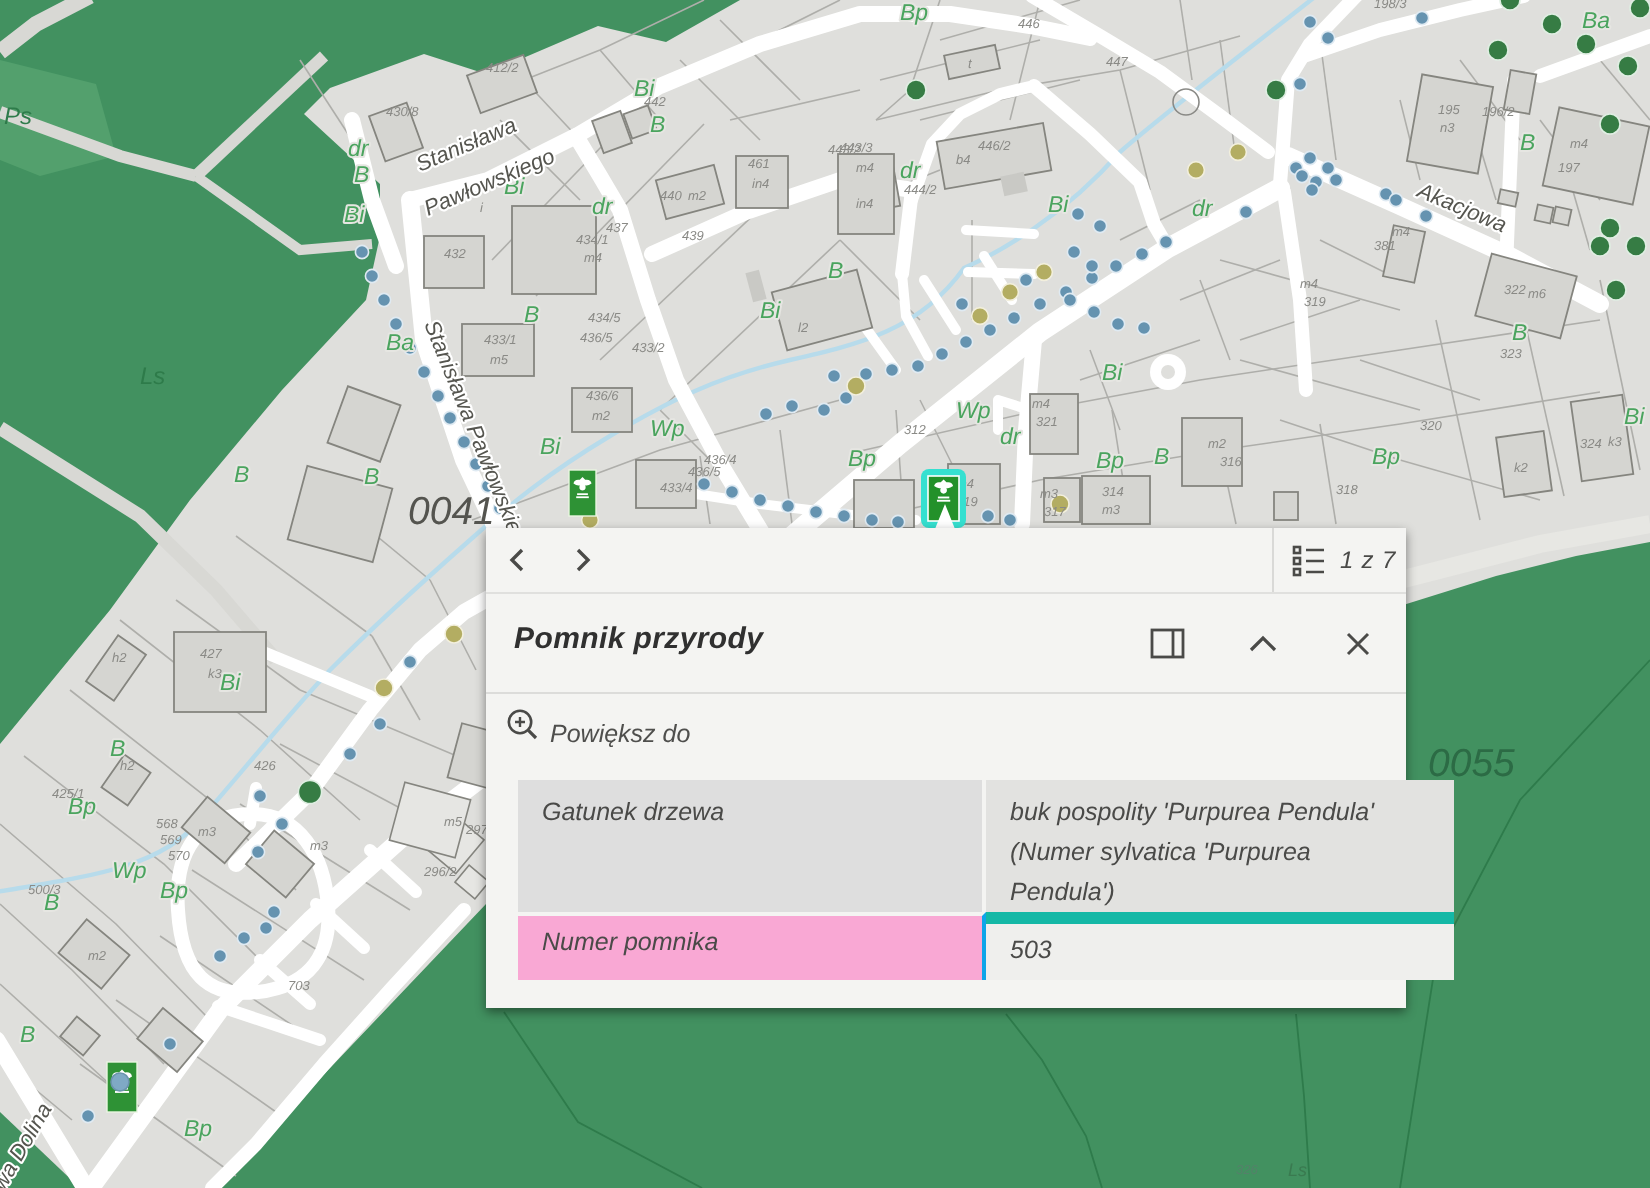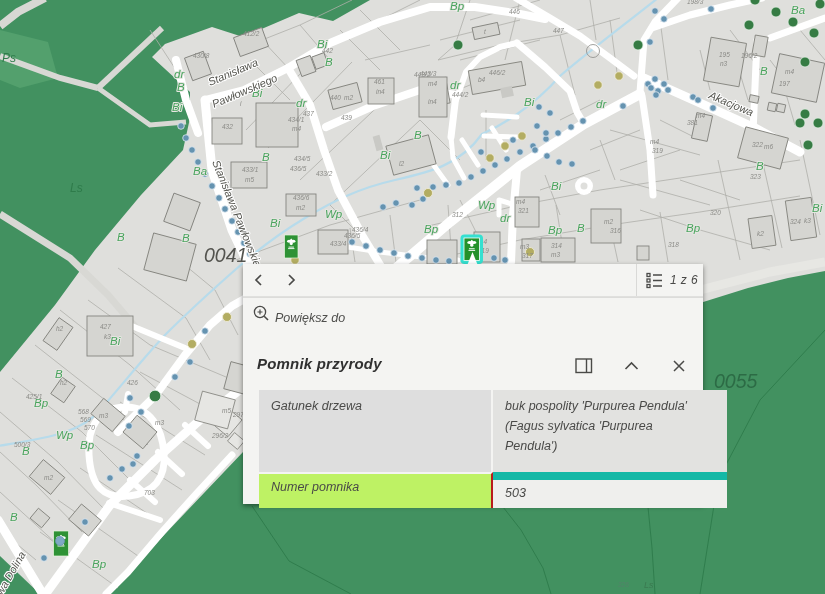--- a/index.html
+++ b/index.html
@@ -9,23 +9,23 @@
 .chev{position:absolute;top:9px;width:14px;height:14px;}
 #navright{position:absolute;right:0;top:0;height:32px;border-left:1px solid #d9d9d7;width:66px;display:flex;align-items:center;}
 #navright span{font-size:12px;color:#4a4a48;margin-left:7px;letter-spacing:.4px;}
 #titlerow{height:49px;position:relative;}
 #titlerow h1{margin:0;position:absolute;left:14px;top:14px;font-size:15px;font-weight:bold;color:#303030;letter-spacing:.2px;}
 #actrow{height:43px;border-top:1px solid #dcdcda;position:relative;}
 #actrow span{position:absolute;left:32px;top:13px;font-size:12.5px;color:#4f4f4d;}
 table.attr{position:absolute;left:16px;top:126px;width:468px;border-collapse:separate;border-spacing:0;font-size:12.5px;color:#4a4a48;}
 table.attr td{vertical-align:top;line-height:20px;}
 td.k1{background:#dedede;width:192px;padding:6px 6px 0 12px;border-right:2px solid #f4f4f2;}
-td.v1{background:#e2e2e0;width:198px;padding:6px 2px 16px 12px;margin-top:13px;}
-td.k2{background:#bef264;padding:3px 6px 5px 12px;border-right:2px solid #b91c1c;border-top:2px solid #f4f4f2;}
-td.v2{background:#efefed;padding:3px 6px 5px 12px;border-top:8px solid #14b8a6;}
+td.v1{background:#e2e2e0;width:198px;padding:6px 2px 0 12px;margin-top:13px;}
+td.k2{background:#f9a8d4;padding:3px 6px 5px 12px;border-right:2px solid #0ea5e9;border-top:2px solid #f4f4f2;}
+td.v2{background:#efefed;padding:3px 6px 5px 12px;border-top:6px solid #14b8a6;}
 </style>
 </head>
 <body>
 <div id="stage">
 <svg id="map" width="825" height="594" viewBox="0 0 825 594" style="position:absolute;left:0;top:0">
 <rect width="825" height="594" fill="#dfdfdc"></rect>
 <path d="M0,0 L370,0 L333,21 L299,13 L243,37 L212,27 L165,44 L152,57 L190,92 L190,118 L183,150 L141,195 L95,250 L55,305 L0,372 Z" fill="#429160"></path>
 <path d="M0,30 L48,42 L58,78 L20,88 L0,80 Z" fill="#53a06d"></path>
 <path d="M108,594 L243,452 L243,400 L300,362 L420,337 L560,318 L700,303 L748,288 L788,278 L825,271 L825,594 Z" fill="#429160"></path>
 <path d="M0,556 L40,594 L0,594 Z" fill="#429160"></path>
@@ -500,51 +500,51 @@
         </svg>
   <div id="navright">
    <svg width="17" height="17" viewBox="0 0 17 17" style="margin-left:9px">
     <g stroke="#4a4a48" stroke-width="1.3" fill="none">
      <rect x="1" y="1.5" width="3" height="3"></rect>
               <rect x="1" y="7" width="3" height="3"></rect>
               <rect x="1" y="12.5" width="3" height="3"></rect>
      <path d="M7 3 H16 M7 8.5 H16 M7 14 H16"></path>
     </g>
    </svg>
-   <span>1 z 6</span>
+   <span>1 z 7</span>
   </div>
- </div>
- <div id="actrow">
-  <svg width="19" height="19" viewBox="0 0 19 19" style="position:absolute;left:9px;top:6px">
-   <circle cx="8" cy="8" r="5.6" fill="none" stroke="#4a4a48" stroke-width="1.3"></circle>
-   <path d="M12.2 12.2 L16 16" stroke="#4a4a48" stroke-width="1.6"></path>
-   <path d="M8 5.5 V10.5 M5.5 8 H10.5" stroke="#4a4a48" stroke-width="1.2"></path>
-  </svg>
-  <span>Powiększ do</span>
  </div>
  <div id="titlerow">
   <h1>Pomnik przyrody</h1>
   <svg width="18" height="16" viewBox="0 0 18 16" style="position:absolute;left:332px;top:17px">
           <rect x="1" y="1" width="15.5" height="13.5" fill="none" stroke="#4a4a48" stroke-width="1.4"></rect>
           <line x1="11.5" y1="1" x2="11.5" y2="14.5" stroke="#4a4a48" stroke-width="1.4"></line>
         </svg>
   <svg width="15" height="10" viewBox="0 0 15 10" style="position:absolute;left:381px;top:20px">
           <path d="M1.5 8 L7.5 2 L13.5 8" fill="none" stroke="#4a4a48" stroke-width="1.6"></path>
         </svg>
   <svg width="14" height="14" viewBox="0 0 14 14" style="position:absolute;left:429px;top:18px">
           <path d="M2 2 L12 12 M12 2 L2 12" fill="none" stroke="#4a4a48" stroke-width="1.5"></path>
         </svg>
  </div>
+ <div id="actrow">
+  <svg width="19" height="19" viewBox="0 0 19 19" style="position:absolute;left:9px;top:6px">
+   <circle cx="8" cy="8" r="5.6" fill="none" stroke="#4a4a48" stroke-width="1.3"></circle>
+   <path d="M12.2 12.2 L16 16" stroke="#4a4a48" stroke-width="1.6"></path>
+   <path d="M8 5.5 V10.5 M5.5 8 H10.5" stroke="#4a4a48" stroke-width="1.2"></path>
+  </svg>
+  <span>Powiększ do</span>
+ </div>
  <table class="attr">
   <tbody>
           <tr>
             <td class="k1">Gatunek drzewa</td>
             <td class="v1">
               <div style="white-space:nowrap">buk pospolity 'Purpurea Pendula'</div>
-              <div style="white-space:nowrap">(Fagus sylvatica 'Purpurea</div>
+              <div style="white-space:nowrap">(Numer sylvatica 'Purpurea</div>
               <div>Pendula')</div>
             </td>
           </tr>
   <tr>
             <td class="k2">Numer pomnika</td>
             <td class="v2">503</td>
           </tr>
  </tbody>
       </table>
 </div>

